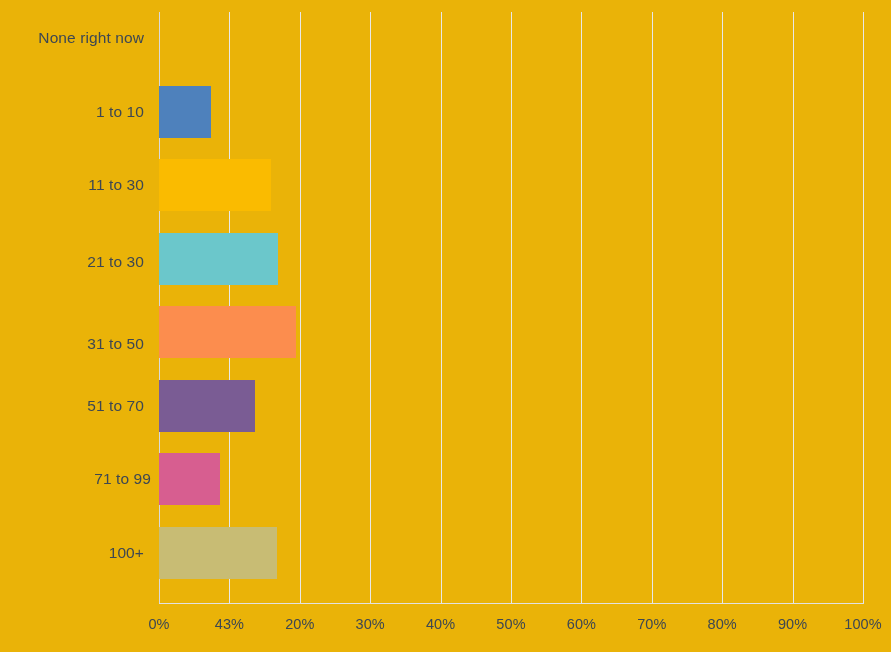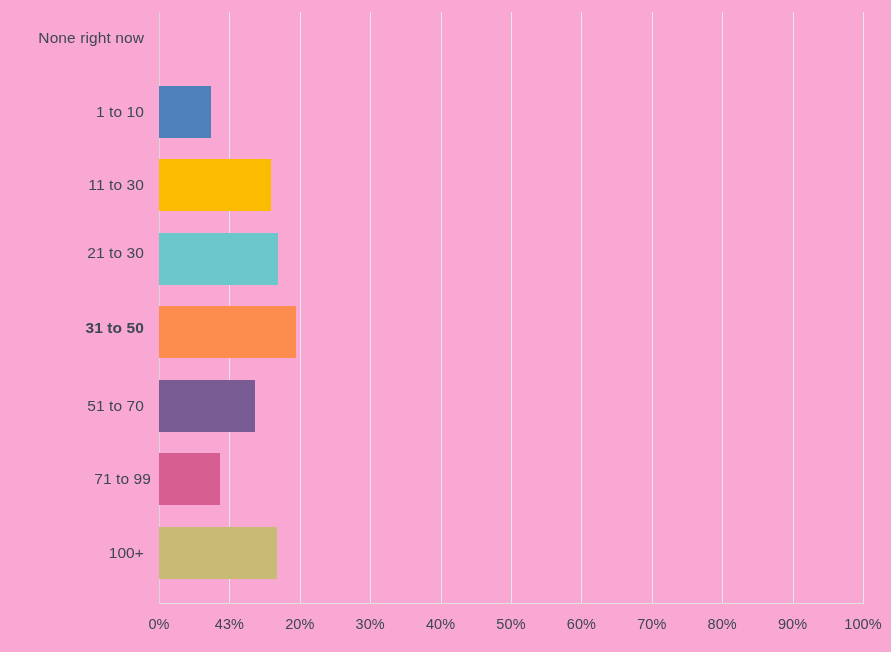--- a/index.html
+++ b/index.html
@@ -11,21 +11,21 @@
     width: 891px;
     height: 652px;
     font-family: "Liberation Sans", sans-serif;
     overflow: hidden;
   }
 
   #chart-root {
     position: relative;
     width: 891px;
     height: 652px;
-    background: #f9a8d4;
+    background: #eab308;
   }
 
   
   #plot-area {
     position: absolute;
     left: 159px;
     top: 12px;
     width: 704px;
     height: 592px;
   }
@@ -129,22 +129,22 @@
         <div class="bar" title="100+" style="width: 118.272px; background: rgb(200, 188, 116);"></div>
       </div>
     </div>
 
   <div class="axis-baseline"></div>
 
   <div id="category-labels">
       <div class="cat-label" style="top: 30px;">None right now</div>
       <div class="cat-label" style="top: 103.5px;">1 to 10</div>
       <div class="cat-label" style="top: 177px;">11 to 30</div>
-      <div class="cat-label" style="top: 245px;">21 to 30</div>
-      <div class="cat-label" style="top: 320px; font-weight: bold;">31 to 50</div>
+      <div class="cat-label" style="top: 254px;">21 to 30</div>
+      <div class="cat-label" style="top: 336px;">31 to 50</div>
       <div class="cat-label" style="top: 397.5px;">51 to 70</div>
       <div class="cat-label" style="top: 471px; padding-left: 7px;">71 to 99</div>
       <div class="cat-label" style="top: 544.5px;">100+</div>
     </div>
   <div id="tick-labels">
       <div class="tick-label" style="left: 159px;">0%</div>
       <div class="tick-label" style="left: 229.4px;">43%</div>
       <div class="tick-label" style="left: 299.8px;">20%</div>
       <div class="tick-label" style="left: 370.2px;">30%</div>
       <div class="tick-label" style="left: 440.6px;">40%</div>

